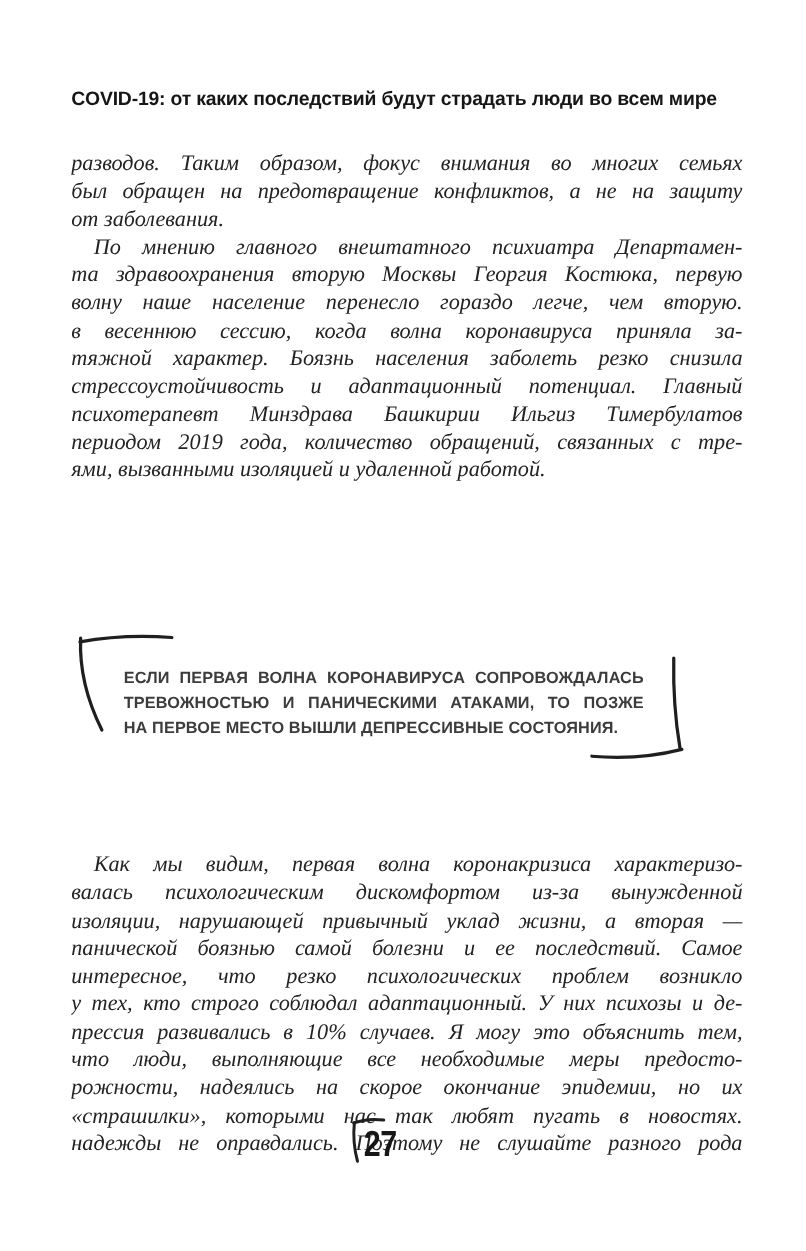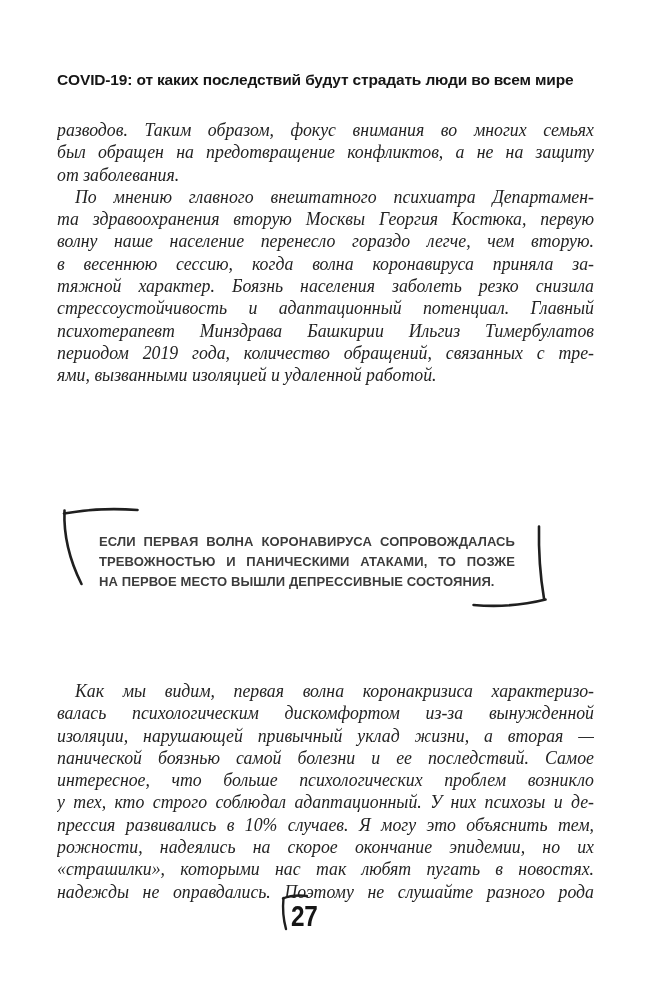--- a/index.html
+++ b/index.html
@@ -114,23 +114,24 @@
       <div class="line j">ЕСЛИ ПЕРВАЯ ВОЛНА КОРОНАВИРУСА СОПРОВОЖДАЛАСЬ</div>
       <div class="line j">ТРЕВОЖНОСТЬЮ И ПАНИЧЕСКИМИ АТАКАМИ, ТО ПОЗЖЕ</div>
       <div class="line">НА ПЕРВОЕ МЕСТО ВЫШЛИ ДЕПРЕССИВНЫЕ СОСТОЯНИЯ.</div>
     </div>
 
   <div class="text-block" id="block2">
       <div class="line j ind">Как мы видим, первая волна коронакризиса характеризо-</div>
       <div class="line j">валась психологическим дискомфортом из-за вынужденной</div>
       <div class="line j">изоляции, нарушающей привычный уклад жизни, а вторая —</div>
       <div class="line j">панической боязнью самой болезни и ее последствий. Самое</div>
-      <div class="line j">интересное, что больше психологических проблем возникло</div>
+      <div class="line j">интересное, что резко психологических проблем возникло</div>
       <div class="line j">у тех, кто строго соблюдал адаптационный. У них психозы и де-</div>
       <div class="line j">прессия развивались в 10% случаев. Я могу это объяснить тем,</div>
+      <div class="line j">что люди, выполняющие все необходимые меры предосто-</div>
       <div class="line j">рожности, надеялись на скорое окончание эпидемии, но их</div>
       <div class="line j">«страшилки», которыми нас так любят пугать в новостях.</div>
       <div class="line j">надежды не оправдались. Поэтому не слушайте разного рода</div>
     </div>
 
   <svg class="footer-bracket-svg" viewBox="0 0 70 48" aria-hidden="true">
     <g fill="none" stroke="currentColor" stroke-width="2.4" stroke-linecap="round">
       <path d="M 37,7 C 28,6 19,7 13,9.5"></path>
       <path d="M 13.5,9 C 12.5,19 13,29 16,40"></path>
     </g>

